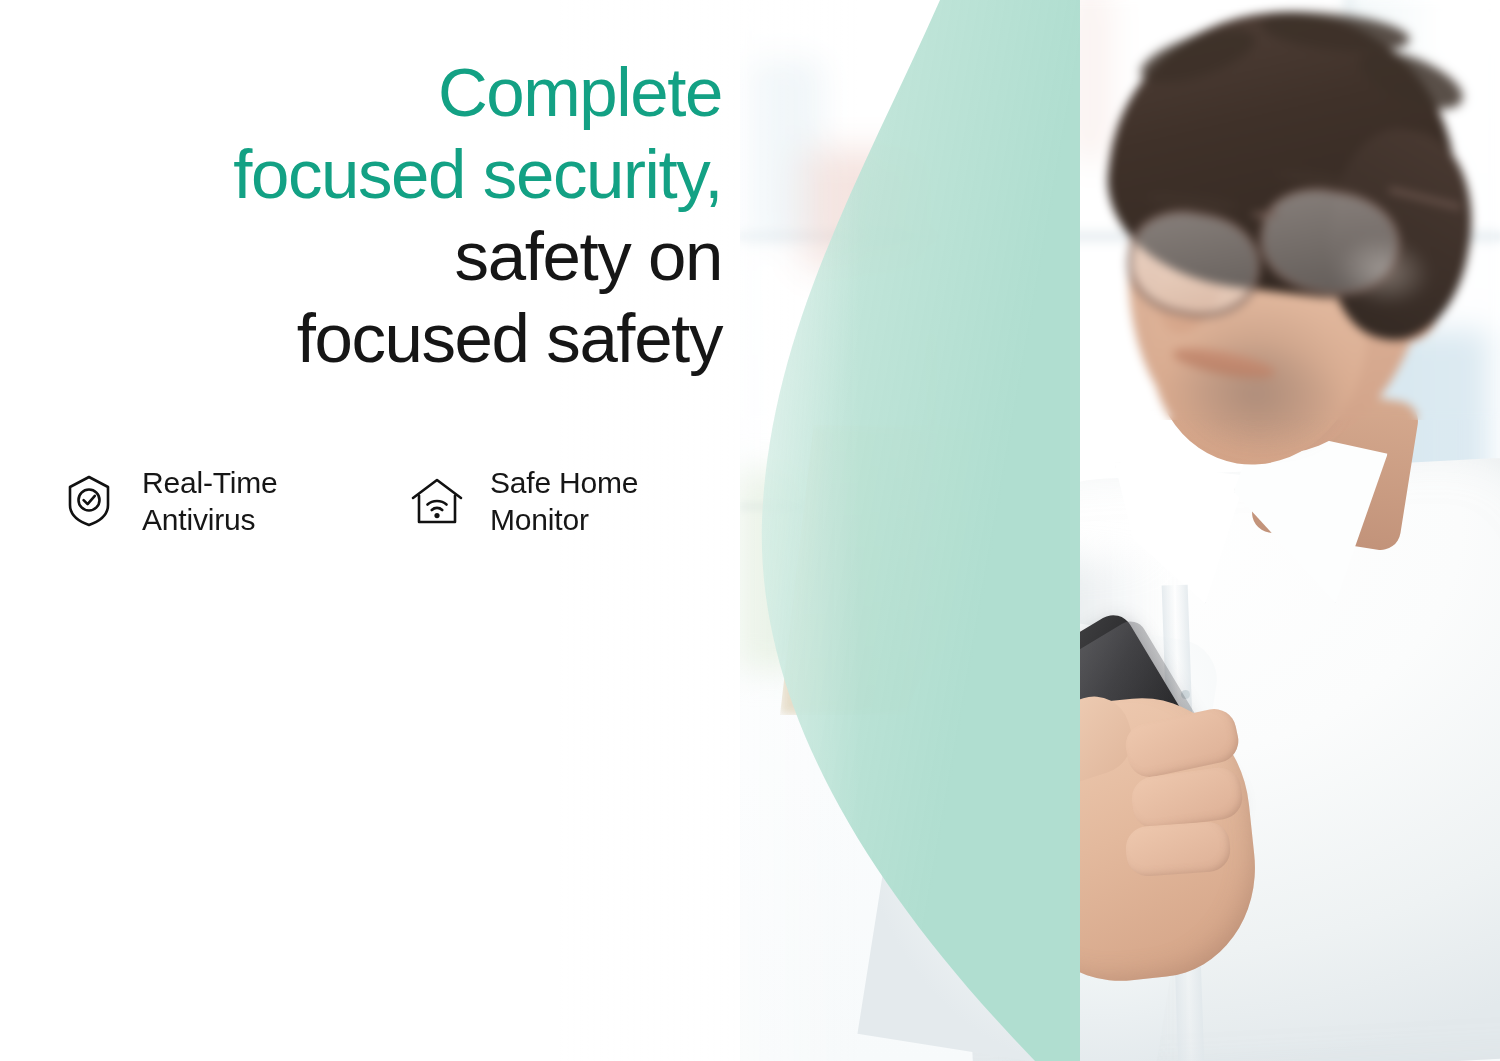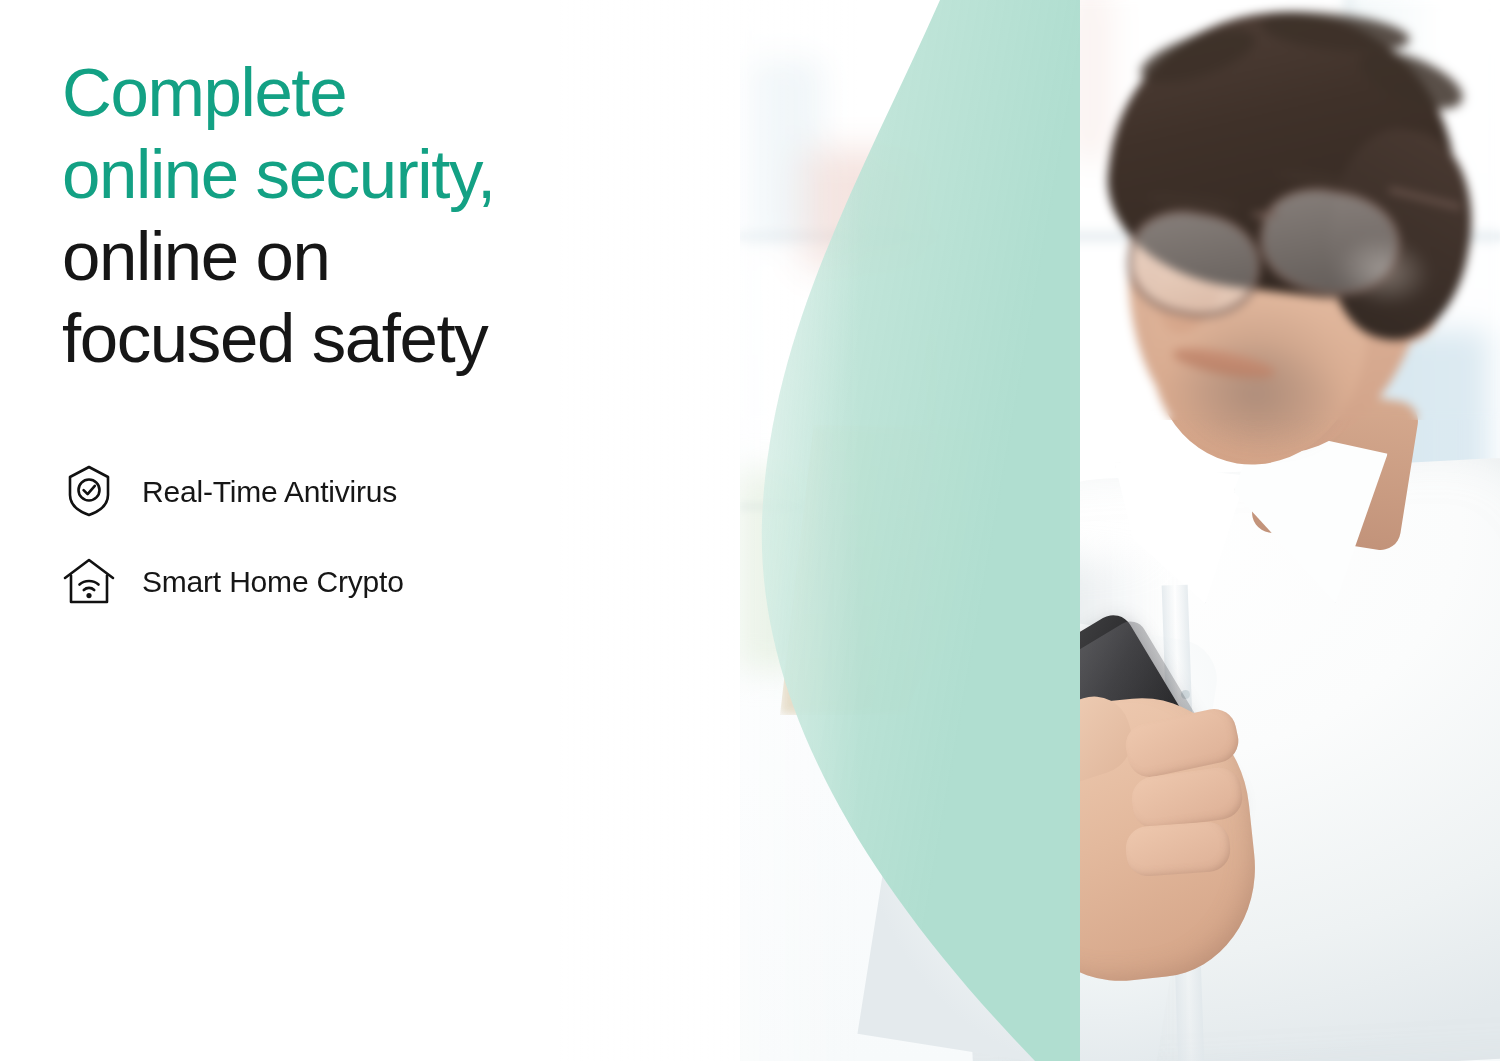--- a/index.html
+++ b/index.html
@@ -389,28 +389,29 @@
     z-index:5;
   }
 
   .headline {
     margin-top:52px;
     font-size:69px;
     line-height:82px;
     font-weight:400;
     letter-spacing:-1.4px;
     color:#1a1a1a;
+    text-align:right;
   }
   .headline .accent { color:#13a184; display:block; }
   .headline .plain  { color:#161616; display:block; }
 
   .features {
     margin-top:84px;
     display:flex;
-    flex-direction:column;
+    flex-direction:row;
     gap:36px;
   }
   .feature {
     display:flex;
     align-items:center;
     gap:26px;
   }
   .feature .icon {
     flex:0 0 auto;
     width:54px; height:54px;
@@ -505,22 +506,22 @@
     <div class="photo-blur-top"></div>
   </div>
 
   <div class="mint-band"></div>
   <div class="mint-feather"></div>
 
   <div class="content">
 
     <h1 class="headline">
       <span class="accent">Complete</span>
-      <span class="accent">online security,</span>
-      <span class="plain">online on</span>
+      <span class="accent">focused security,</span>
+      <span class="plain">safety on</span>
       <span class="plain">focused safety</span>
     </h1>
 
     <div class="features">
 
       <div class="feature">
         <span class="icon">
           <svg width="46" height="52" viewBox="0 0 46 52" fill="none" stroke="#111111" stroke-width="2.6" stroke-linecap="round" stroke-linejoin="round">
             <path d="M23 2 L42 12 V30 C42 40 33 46.5 23 50 C13 46.5 4 40 4 30 V12 Z"></path>
             <circle cx="23" cy="25" r="10.5"></circle>
@@ -533,20 +534,20 @@
       <div class="feature">
         <span class="icon">
           <svg width="52" height="48" viewBox="0 0 52 48" fill="none" stroke="#111111" stroke-width="2.6" stroke-linecap="round" stroke-linejoin="round">
             <path d="M2 21 L26 3 L50 21"></path>
             <path d="M8 18.5 V45 H44 V18.5"></path>
             <path d="M16.5 27.5 C21.5 22.8 30.5 22.8 35.5 27.5"></path>
             <path d="M20.8 33 C23.8 30.2 28.2 30.2 31.2 33"></path>
             <circle cx="26" cy="38.6" r="2.6" fill="#111111" stroke="none"></circle>
           </svg>
         </span>
-        <span class="label">Smart Home Crypto</span>
+        <span class="label">Safe Home Monitor</span>
       </div>
 
 
 
     </div>
   </div>
 </div>
 
 </body></html>

